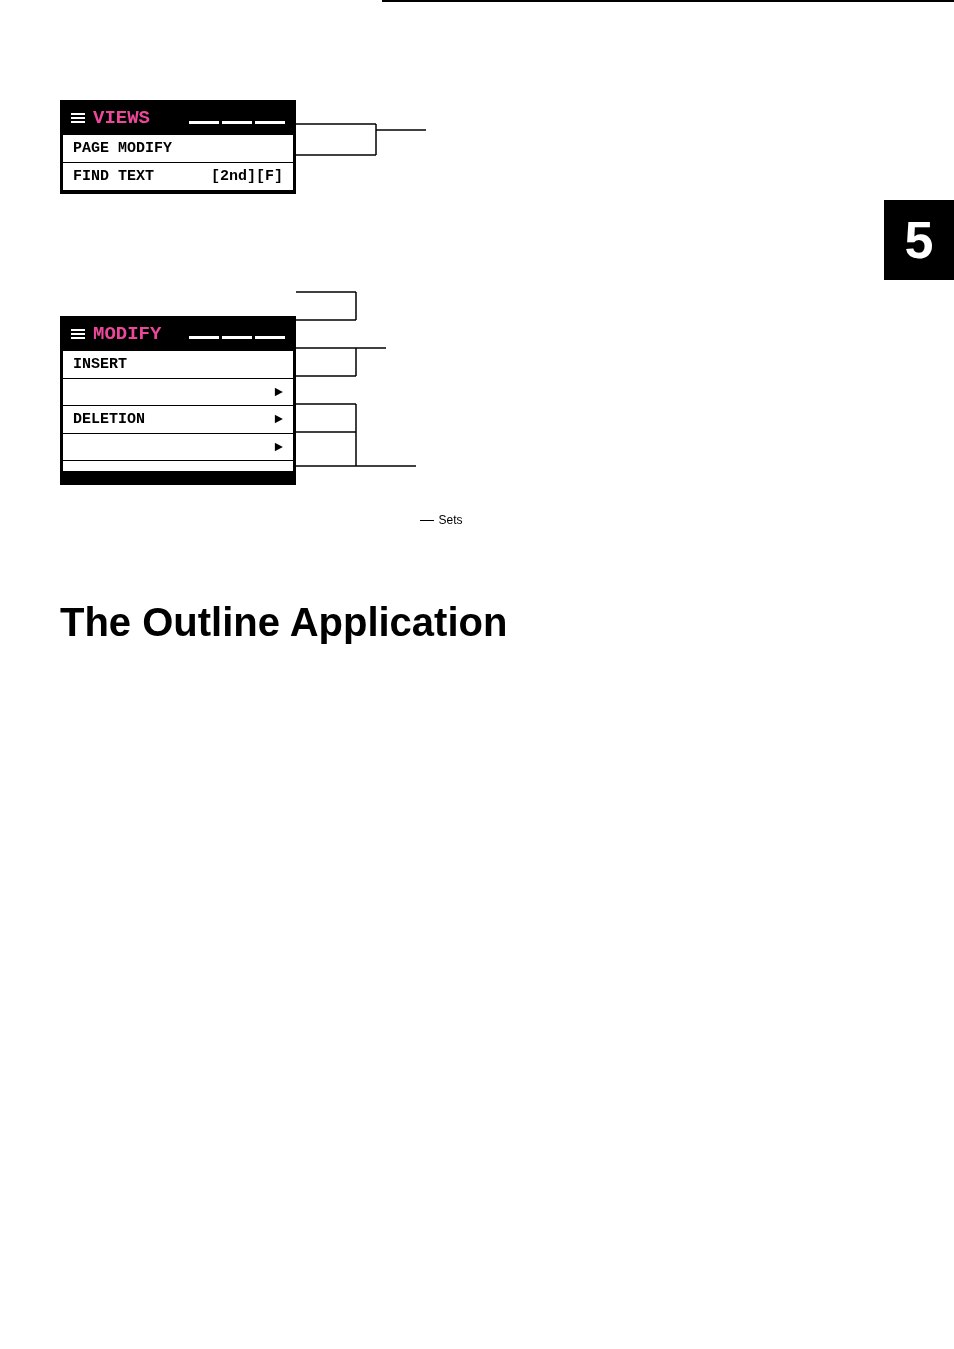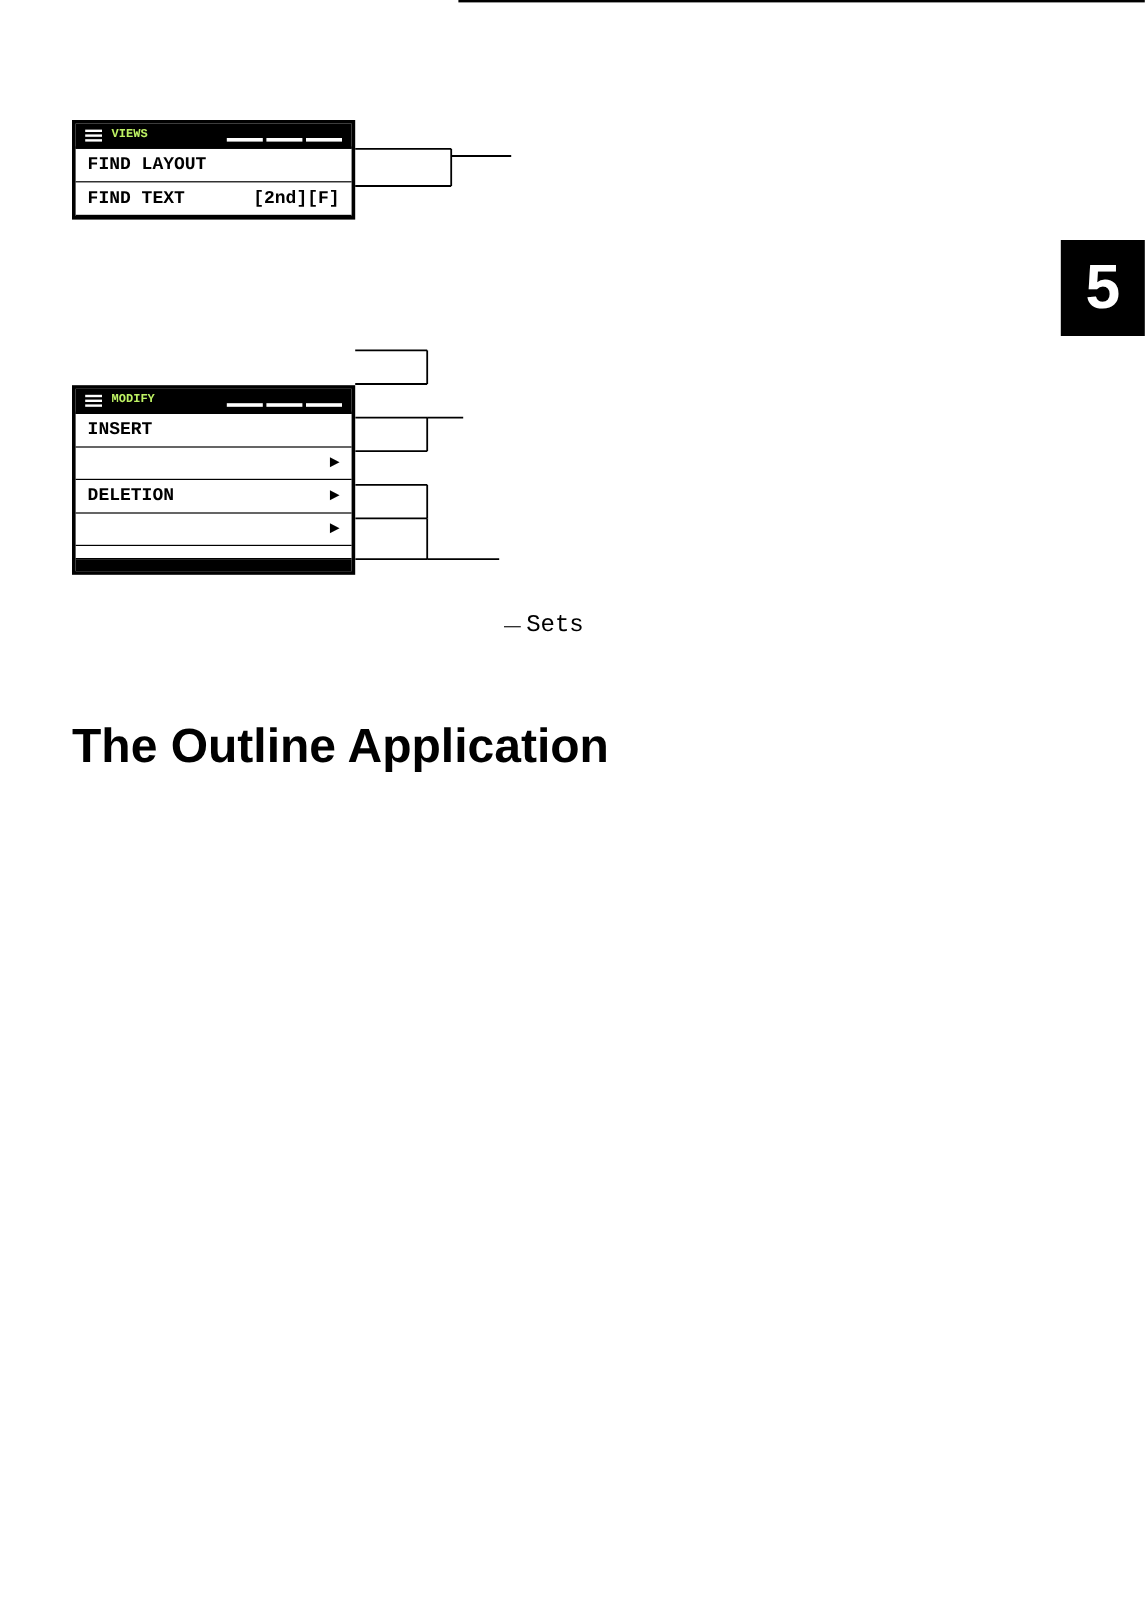--- a/index.html
+++ b/index.html
@@ -60,23 +60,23 @@
       border: 3px solid #000;
       display: inline-block;
       font-family: 'Courier New', monospace;
       font-size: 15px;
       font-weight: bold;
       background: #fff;
     }
 
     .menu-header {
       background: #000;
-      color: #bef264;
+      color: #ec4899;
       padding: 4px 8px;
-      font-size: 10px;
+      font-size: 19px;
       font-weight: bold;
       display: flex;
       align-items: center;
       gap: 4px;
       border-bottom: 2px solid #000;
     }
 
     .menu-header .lines-icon {
       display: flex;
       flex-direction: column;
@@ -154,21 +154,21 @@
                 <span></span>
             </div>
             <span>VIEWS</span>
             <span style="margin-left:auto; display:flex; gap:3px;">
               <span style="display:inline-block; width:30px; height:3px; background:#fff; margin-top:8px;"></span>
               <span style="display:inline-block; width:30px; height:3px; background:#fff; margin-top:8px;"></span>
               <span style="display:inline-block; width:30px; height:3px; background:#fff; margin-top:8px;"></span>
             </span>
           </div>
           <div class="menu-item">
-            <span>FIND LAYOUT</span>
+            <span>PAGE MODIFY</span>
           </div>
           <div class="menu-item">
             <span>FIND TEXT</span>
             <span style="margin-left:20px;">[2nd][F]</span>
           </div>
         </div>
       </div>
 
       <svg width="350" height="120" style="position:relative; overflow:visible; margin-left:0;">
 
@@ -256,21 +256,21 @@
 
         <line x1="0" y1="216" x2="60" y2="216" stroke="#000" stroke-width="1.5"></line>
 
         <line x1="60" y1="182" x2="60" y2="216" stroke="#000" stroke-width="1.5"></line>
 
         <line x1="60" y1="216" x2="120" y2="216" stroke="#000" stroke-width="1.5"></line>
       </svg>
 
       <div style="position:absolute; left:360px; top:260px;">
         <span style="font-size:14px; font-family:Arial;">—</span>
-        <span style="font-size:20px; font-family:Liberation Mono, monospace;">Sets</span>
+        <span style="font-size:12px; font-family:Liberation Sans, sans-serif;">Sets</span>
       </div>
 
     </div>
 
     <div style="margin-top: 50px;">
       <h2 class="section-heading">The Outline Application</h2>
     </div>
 
   </div>
 

